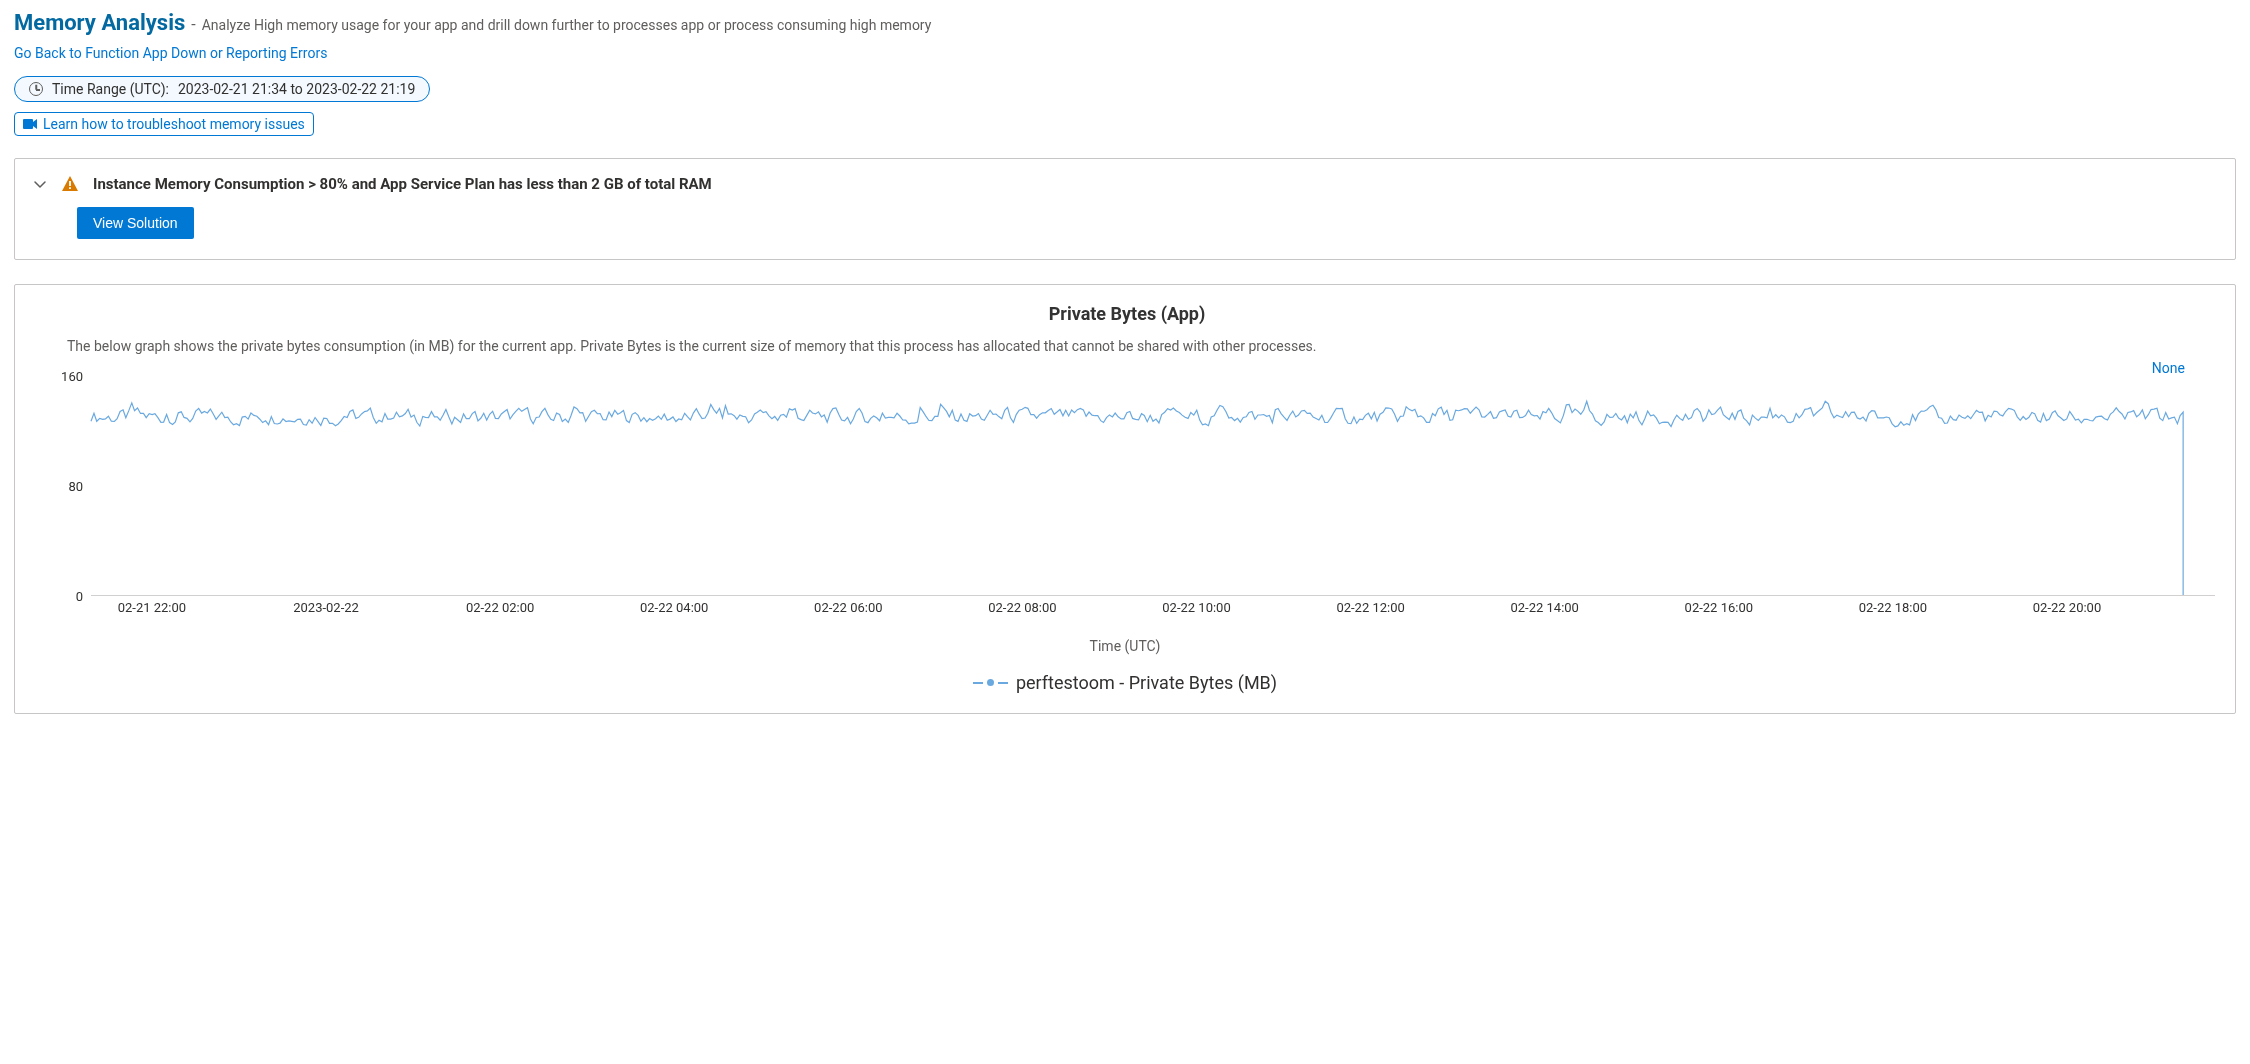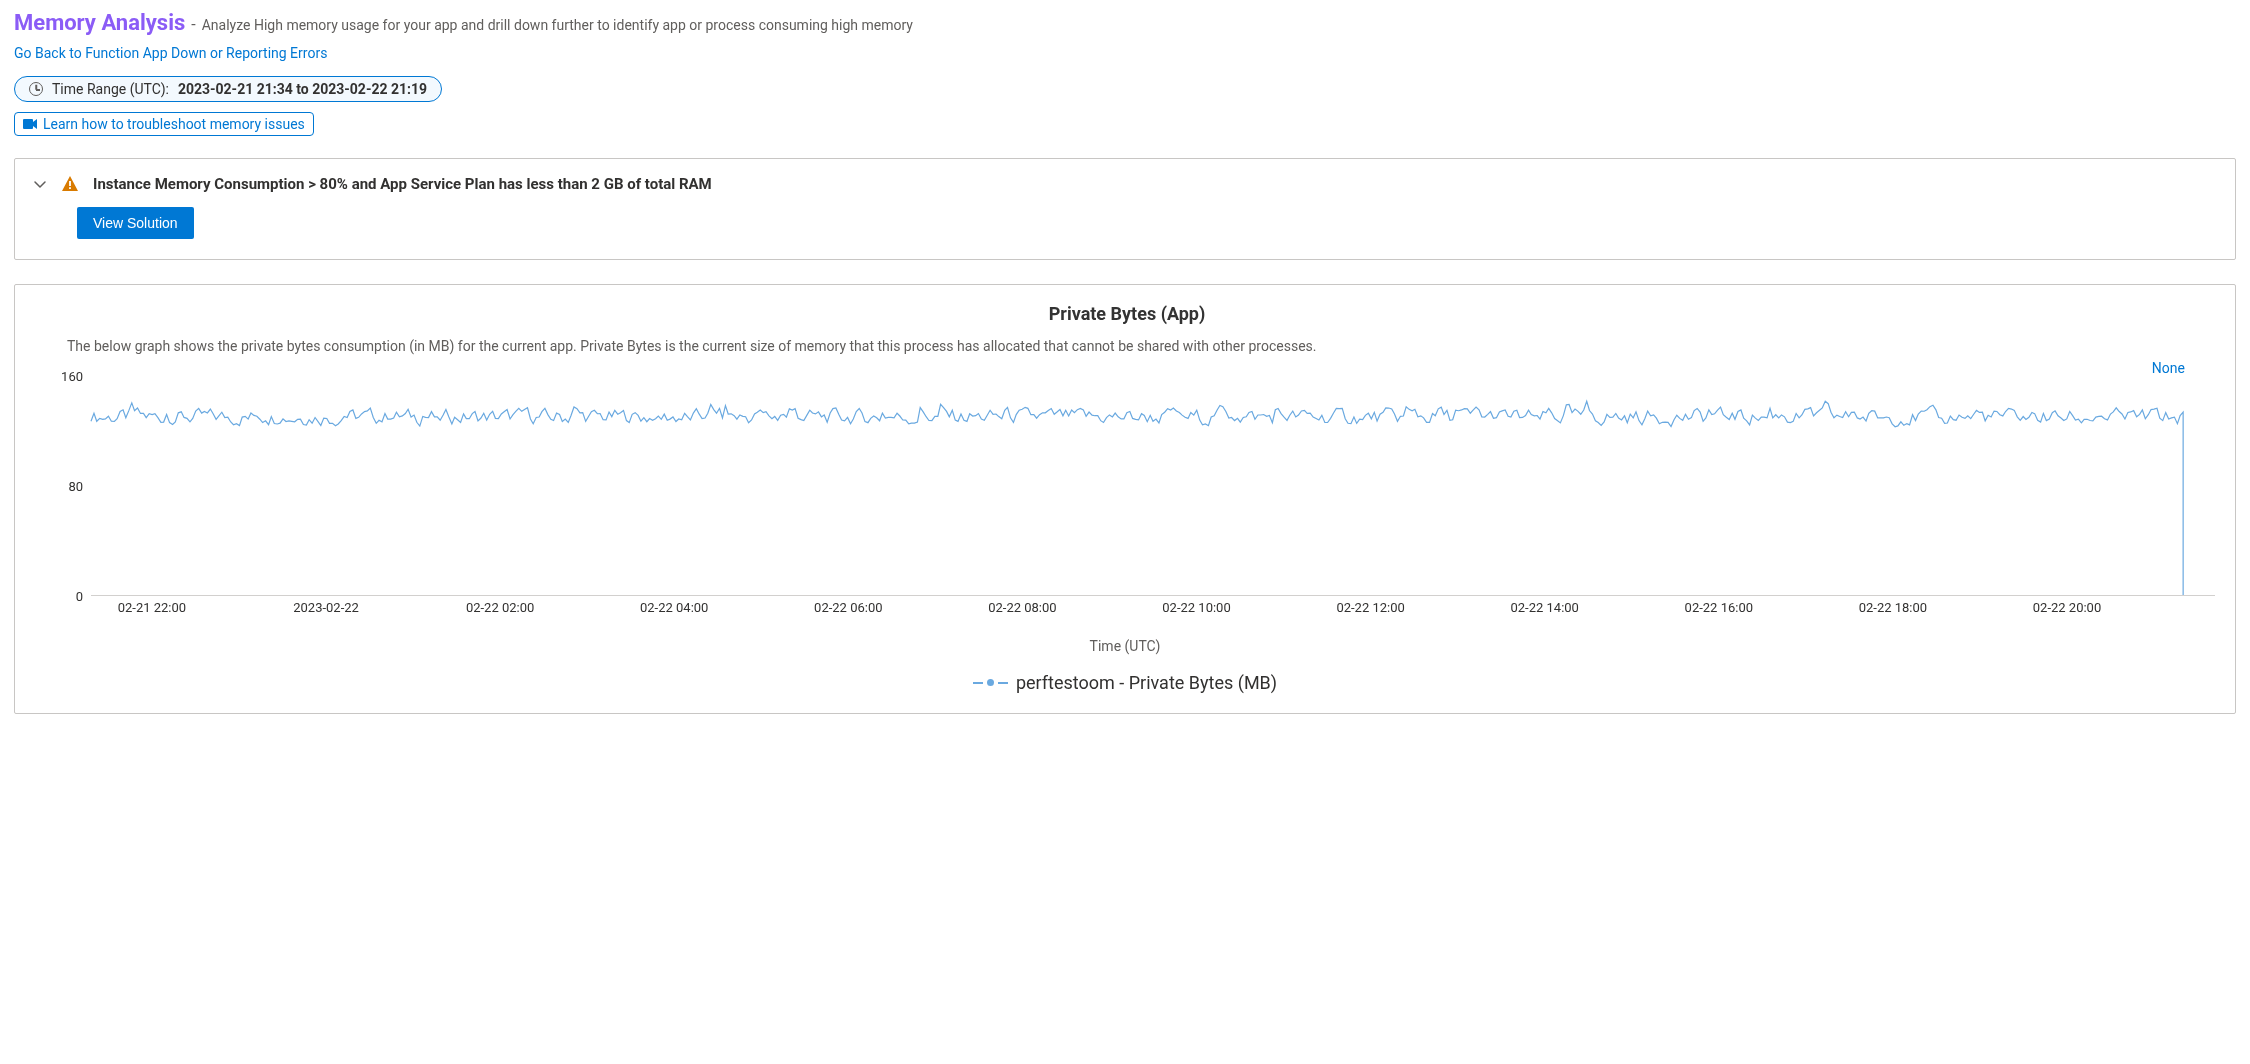--- a/index.html
+++ b/index.html
@@ -16,21 +16,21 @@
   }
   .header-line {
     display: flex;
     align-items: baseline;
     gap: 6px;
     flex-wrap: wrap;
   }
   .page-title {
     font-size: 22px;
     font-weight: 700;
-    color: #8b5cf6;
+    color: #0369a1;
   }
   .page-subtitle {
     font-size: 14px;
     color: #605e5c;
   }
   .dash {
     color: #605e5c;
   }
   .back-link {
     margin-top: 8px;
@@ -47,21 +47,21 @@
     gap: 9px;
     border: 1px solid #0078d4;
     border-radius: 14px;
     padding: 4px 14px;
     font-size: 14px;
     color: #323130;
     background: #f3f9fe;
     margin-top: 14px;
     cursor: pointer;
   }
-  .pill .bold { font-weight: 700; }
+  .pill .bold { font-weight: 400; }
   .clock-icon {
     width: 14px; height: 14px;
     border: 1.5px solid #605e5c;
     border-radius: 50%;
     position: relative;
   }
   .clock-icon::before, .clock-icon::after {
     content: '';
     position: absolute;
     background: #605e5c;
@@ -229,21 +229,21 @@
   }
 </style>
 </head>
 <body>
 
 <div class="page">
 
   <div class="header-line">
     <span class="page-title">Memory Analysis</span>
     <span class="dash">-</span>
-    <span class="page-subtitle">Analyze High memory usage for your app and drill down further to identify app or process consuming high memory</span>
+    <span class="page-subtitle">Analyze High memory usage for your app and drill down further to processes app or process consuming high memory</span>
   </div>
 
   <div class="back-link">
     <a class="link">Go Back to Function App Down or Reporting Errors</a>
   </div>
 
   <div class="pill">
     <span class="clock-icon"></span>
     <span>Time Range (UTC):</span>
     <span class="bold">2023-02-21 21:34 to 2023-02-22 21:19</span>

